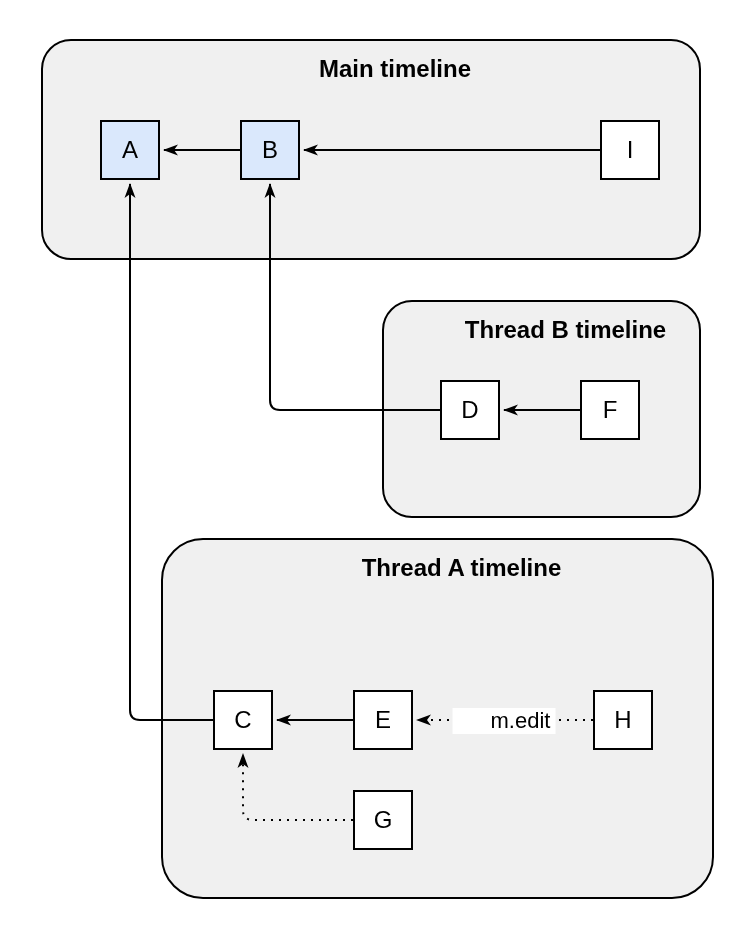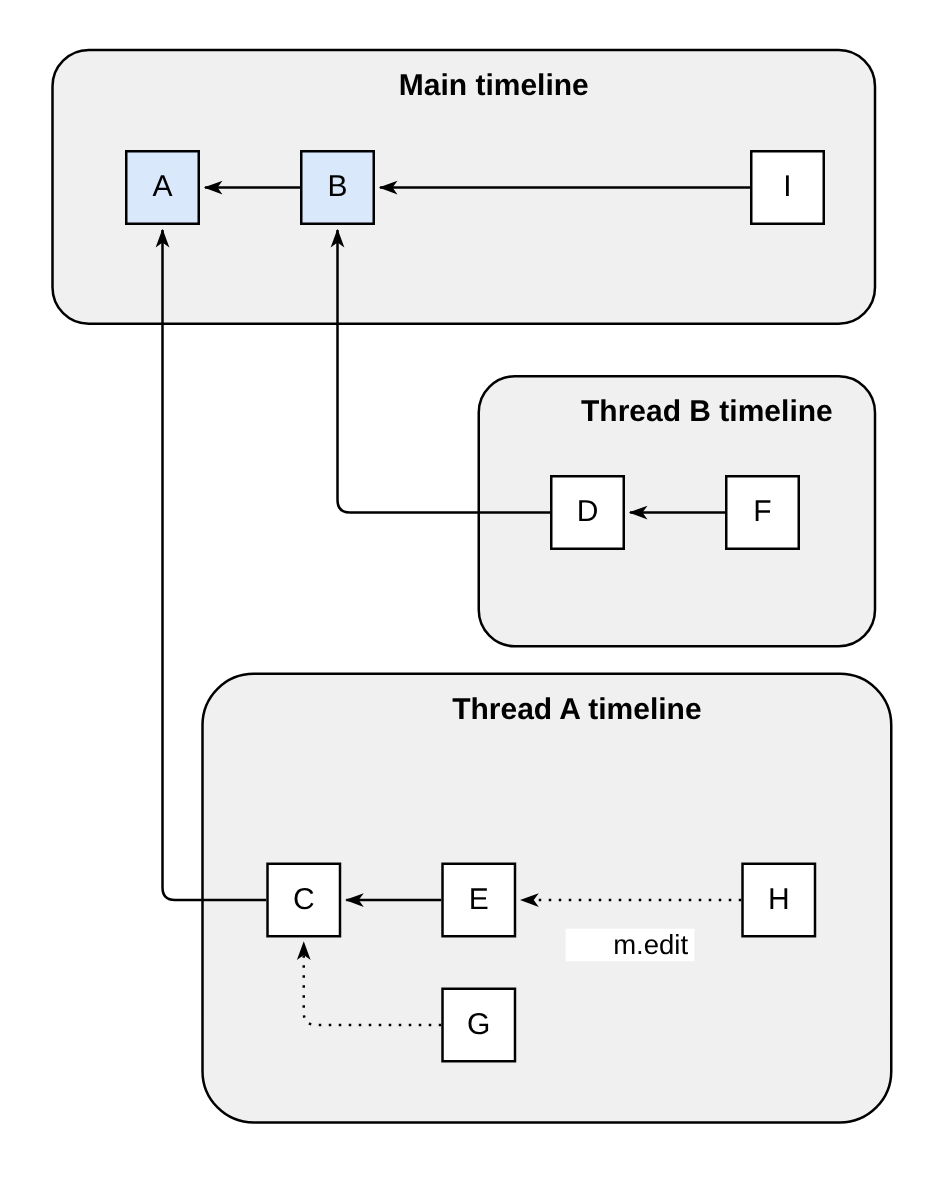--- a/index.html
+++ b/index.html
@@ -45,21 +45,21 @@
   #node-g{left:353px;top:790px;}
   #edges{position:absolute;left:0;top:0;width:756px;height:942px;pointer-events:none;}
   #edges path.edge{fill:none;stroke:var(--edge-stroke);stroke-width:2;}
   #edges path.dotted{stroke-dasharray:2 6;}
   .arrowhead{fill:var(--edge-stroke);stroke:none;}
   .edge-label{
     position:absolute;background:var(--label-bg);padding:1px 5px;
     font-size:22px;line-height:24px;white-space:nowrap;
     transform:translate(-50%,-50%);
   }
-  #label-edit{left:504px;top:756px;padding-left:38px;}
+  #label-edit{left:504px;top:721px;padding-left:38px;}
   #label-reaction{left:274px;top:852px;}
 </style>
 </head>
 <body>
 
 <div id="canvas">
 
   <div class="container" id="container-main">
     <span class="ctitle">Main timeline</span>
   </div>

